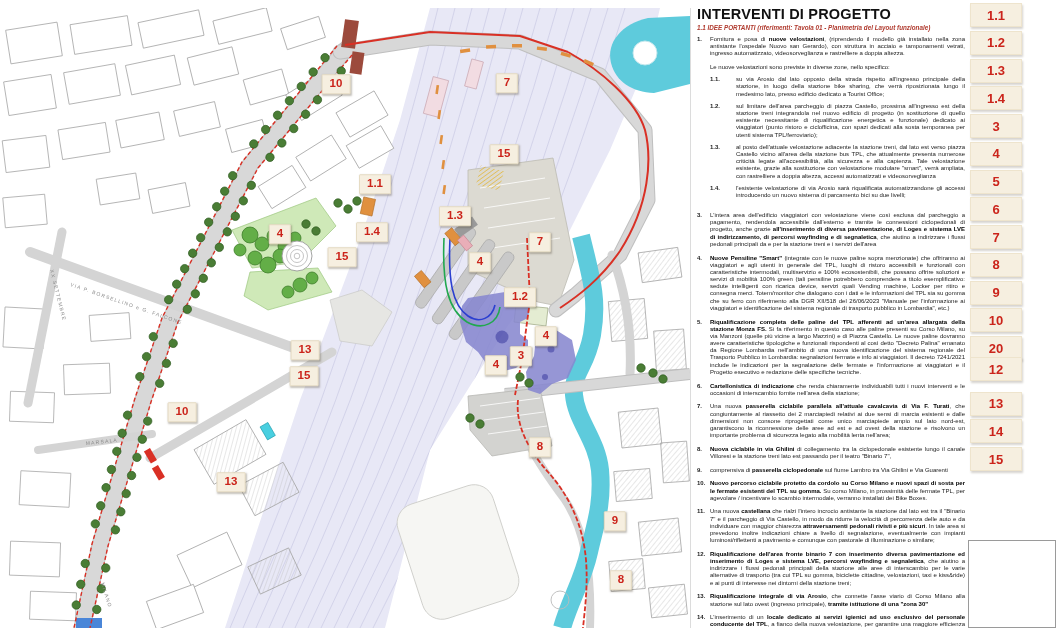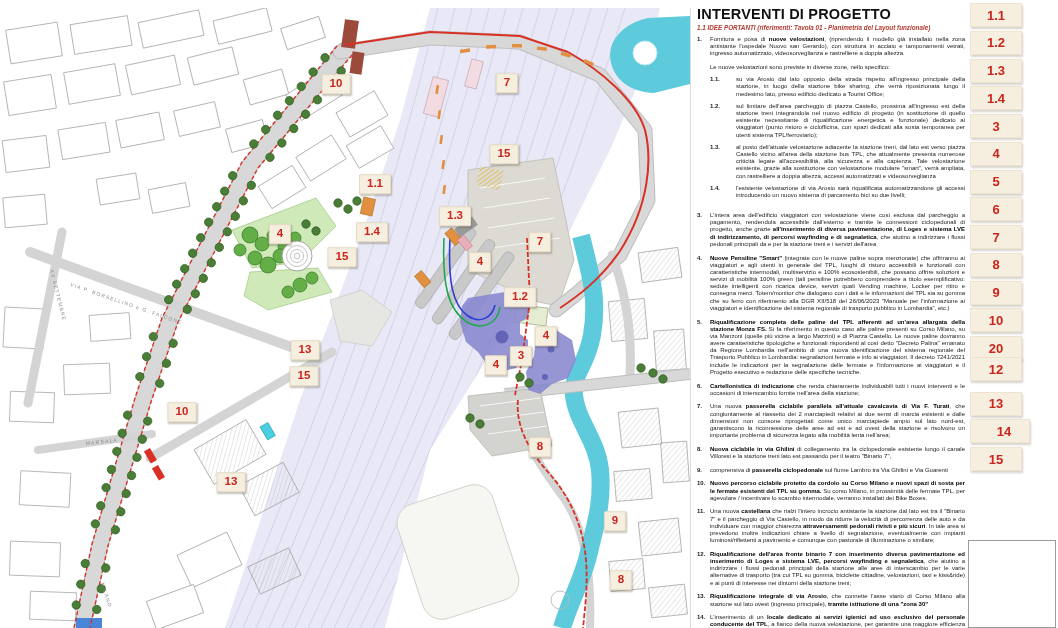--- a/index.html
+++ b/index.html
@@ -438,15 +438,15 @@
     <div class="side-badge" style="top: 141.75px;">4</div>
     <div class="side-badge" style="top: 169.5px;">5</div>
     <div class="side-badge" style="top: 197.25px;">6</div>
     <div class="side-badge" style="top: 225px;">7</div>
     <div class="side-badge" style="top: 252.75px;">8</div>
     <div class="side-badge" style="top: 280.5px;">9</div>
     <div class="side-badge" style="top: 308.25px;">10</div>
     <div class="side-badge" style="top: 336px;">20</div>
     <div class="side-badge" style="top: 345px; margin-top: 12px;">12</div>
     <div class="side-badge" style="top: 391.5px;">13</div>
-    <div class="side-badge" style="top: 419.25px; padding-left: 8px;">14</div>
+    <div class="side-badge" style="top: 419.25px;">14</div>
     <div class="side-badge" style="top: 447px;">15</div>
   </div>
 
 </body></html>

